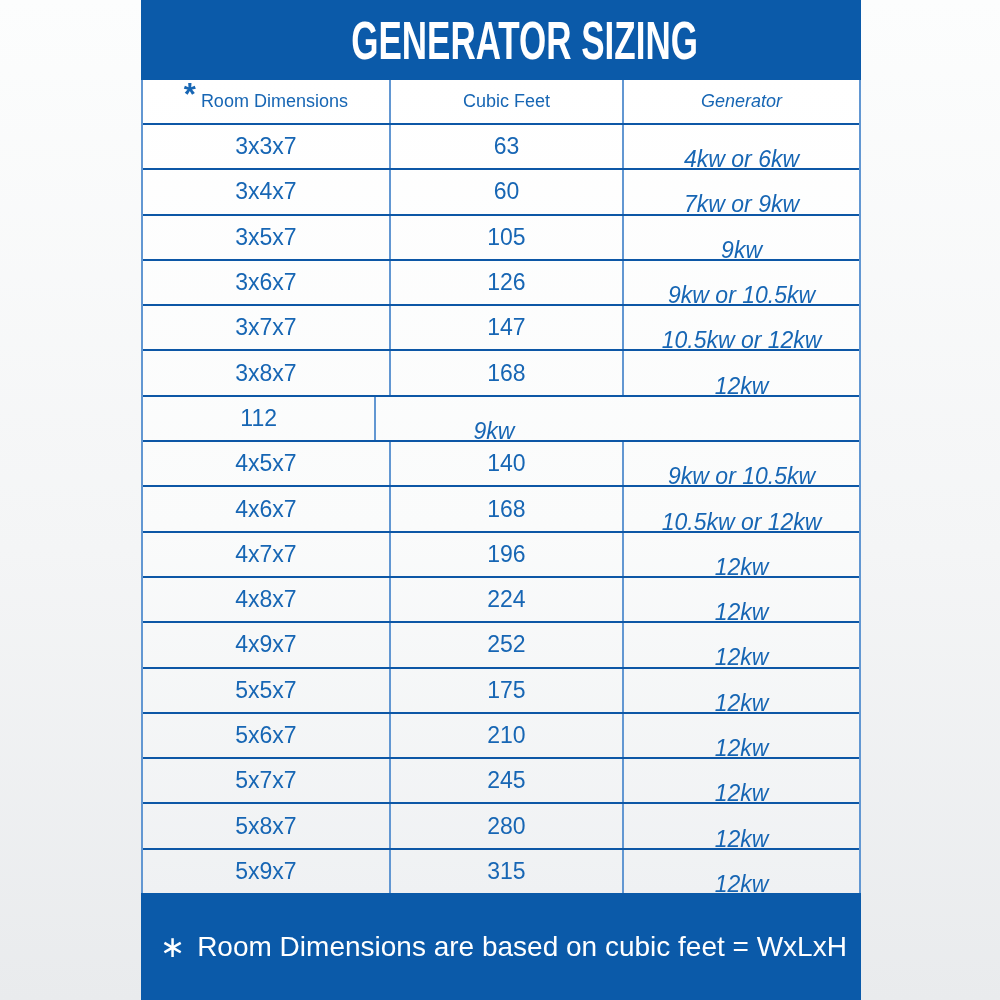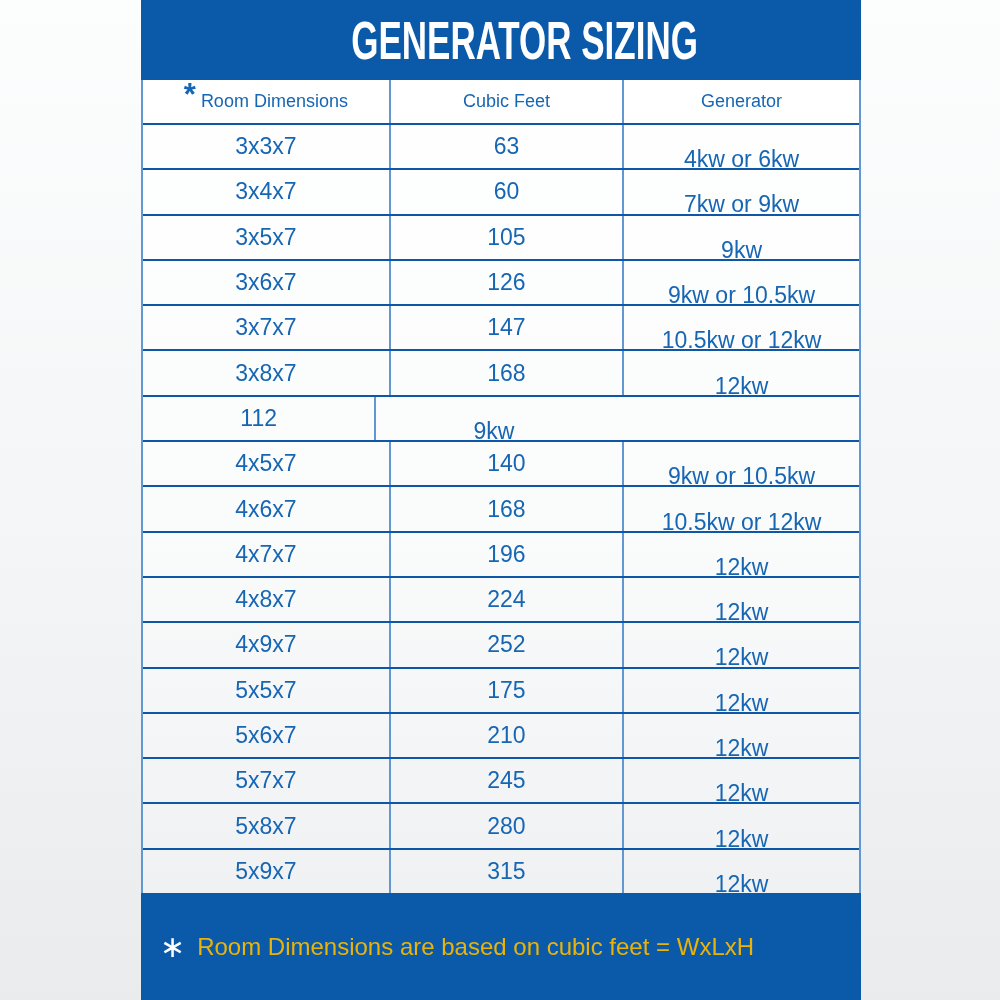--- a/index.html
+++ b/index.html
@@ -20,29 +20,29 @@
   .table{
     height:813px;flex:0 0 813px;display:flex;flex-direction:column;box-sizing:border-box;
     background:linear-gradient(to bottom,#ffffff 0%,#fafbfb 55%,#eff1f3 100%);
     border-left:2px solid #6297d2;border-right:2px solid #6297d2;
   }
   .row{flex:1 1 0;display:flex;border-top:2px solid #0d57a6;min-height:0;}
   .row.header{border-top:none;flex:0 0 43px;}
   .cell{display:flex;align-items:center;justify-content:center;box-sizing:border-box;min-width:0;}
   .c1{width:34.6%;border-right:2px solid #6297d2;}
   .c2{width:32.6%;border-right:2px solid #6297d2;}
-  .c3{width:32.8%;}
+  .c3{width:32.8%;font-style:italic;}
   .cell span{color:#1766b4;font-size:23px;}
   .row.header .cell span{font-size:18px;}
   .rows{display:flex;flex-direction:column;flex:1 1 auto;min-height:0;border-radius:27px;}
   .rows .row .c3 span{transform:translateY(5px);margin-top:16px;}
   .hdr-ast{font-weight:bold;font-size:31px !important;position:relative;top:-7px;margin-right:5px;}
   .footer{flex:1 1 auto;display:flex;align-items:center;padding-left:19px;}
   .foot-ast{color:#ffffff;font-size:30px;line-height:1;margin-right:12px;}
-  .foot-text{color:#eab308;font-size:24px;}
+  .foot-text{color:#ffffff;font-size:28px;}
 </style>
 </head>
 <body>
 
 <div class="panel">
 
   <div class="banner">
     <span class="title">GENERATOR SIZING</span>
   </div>
 

